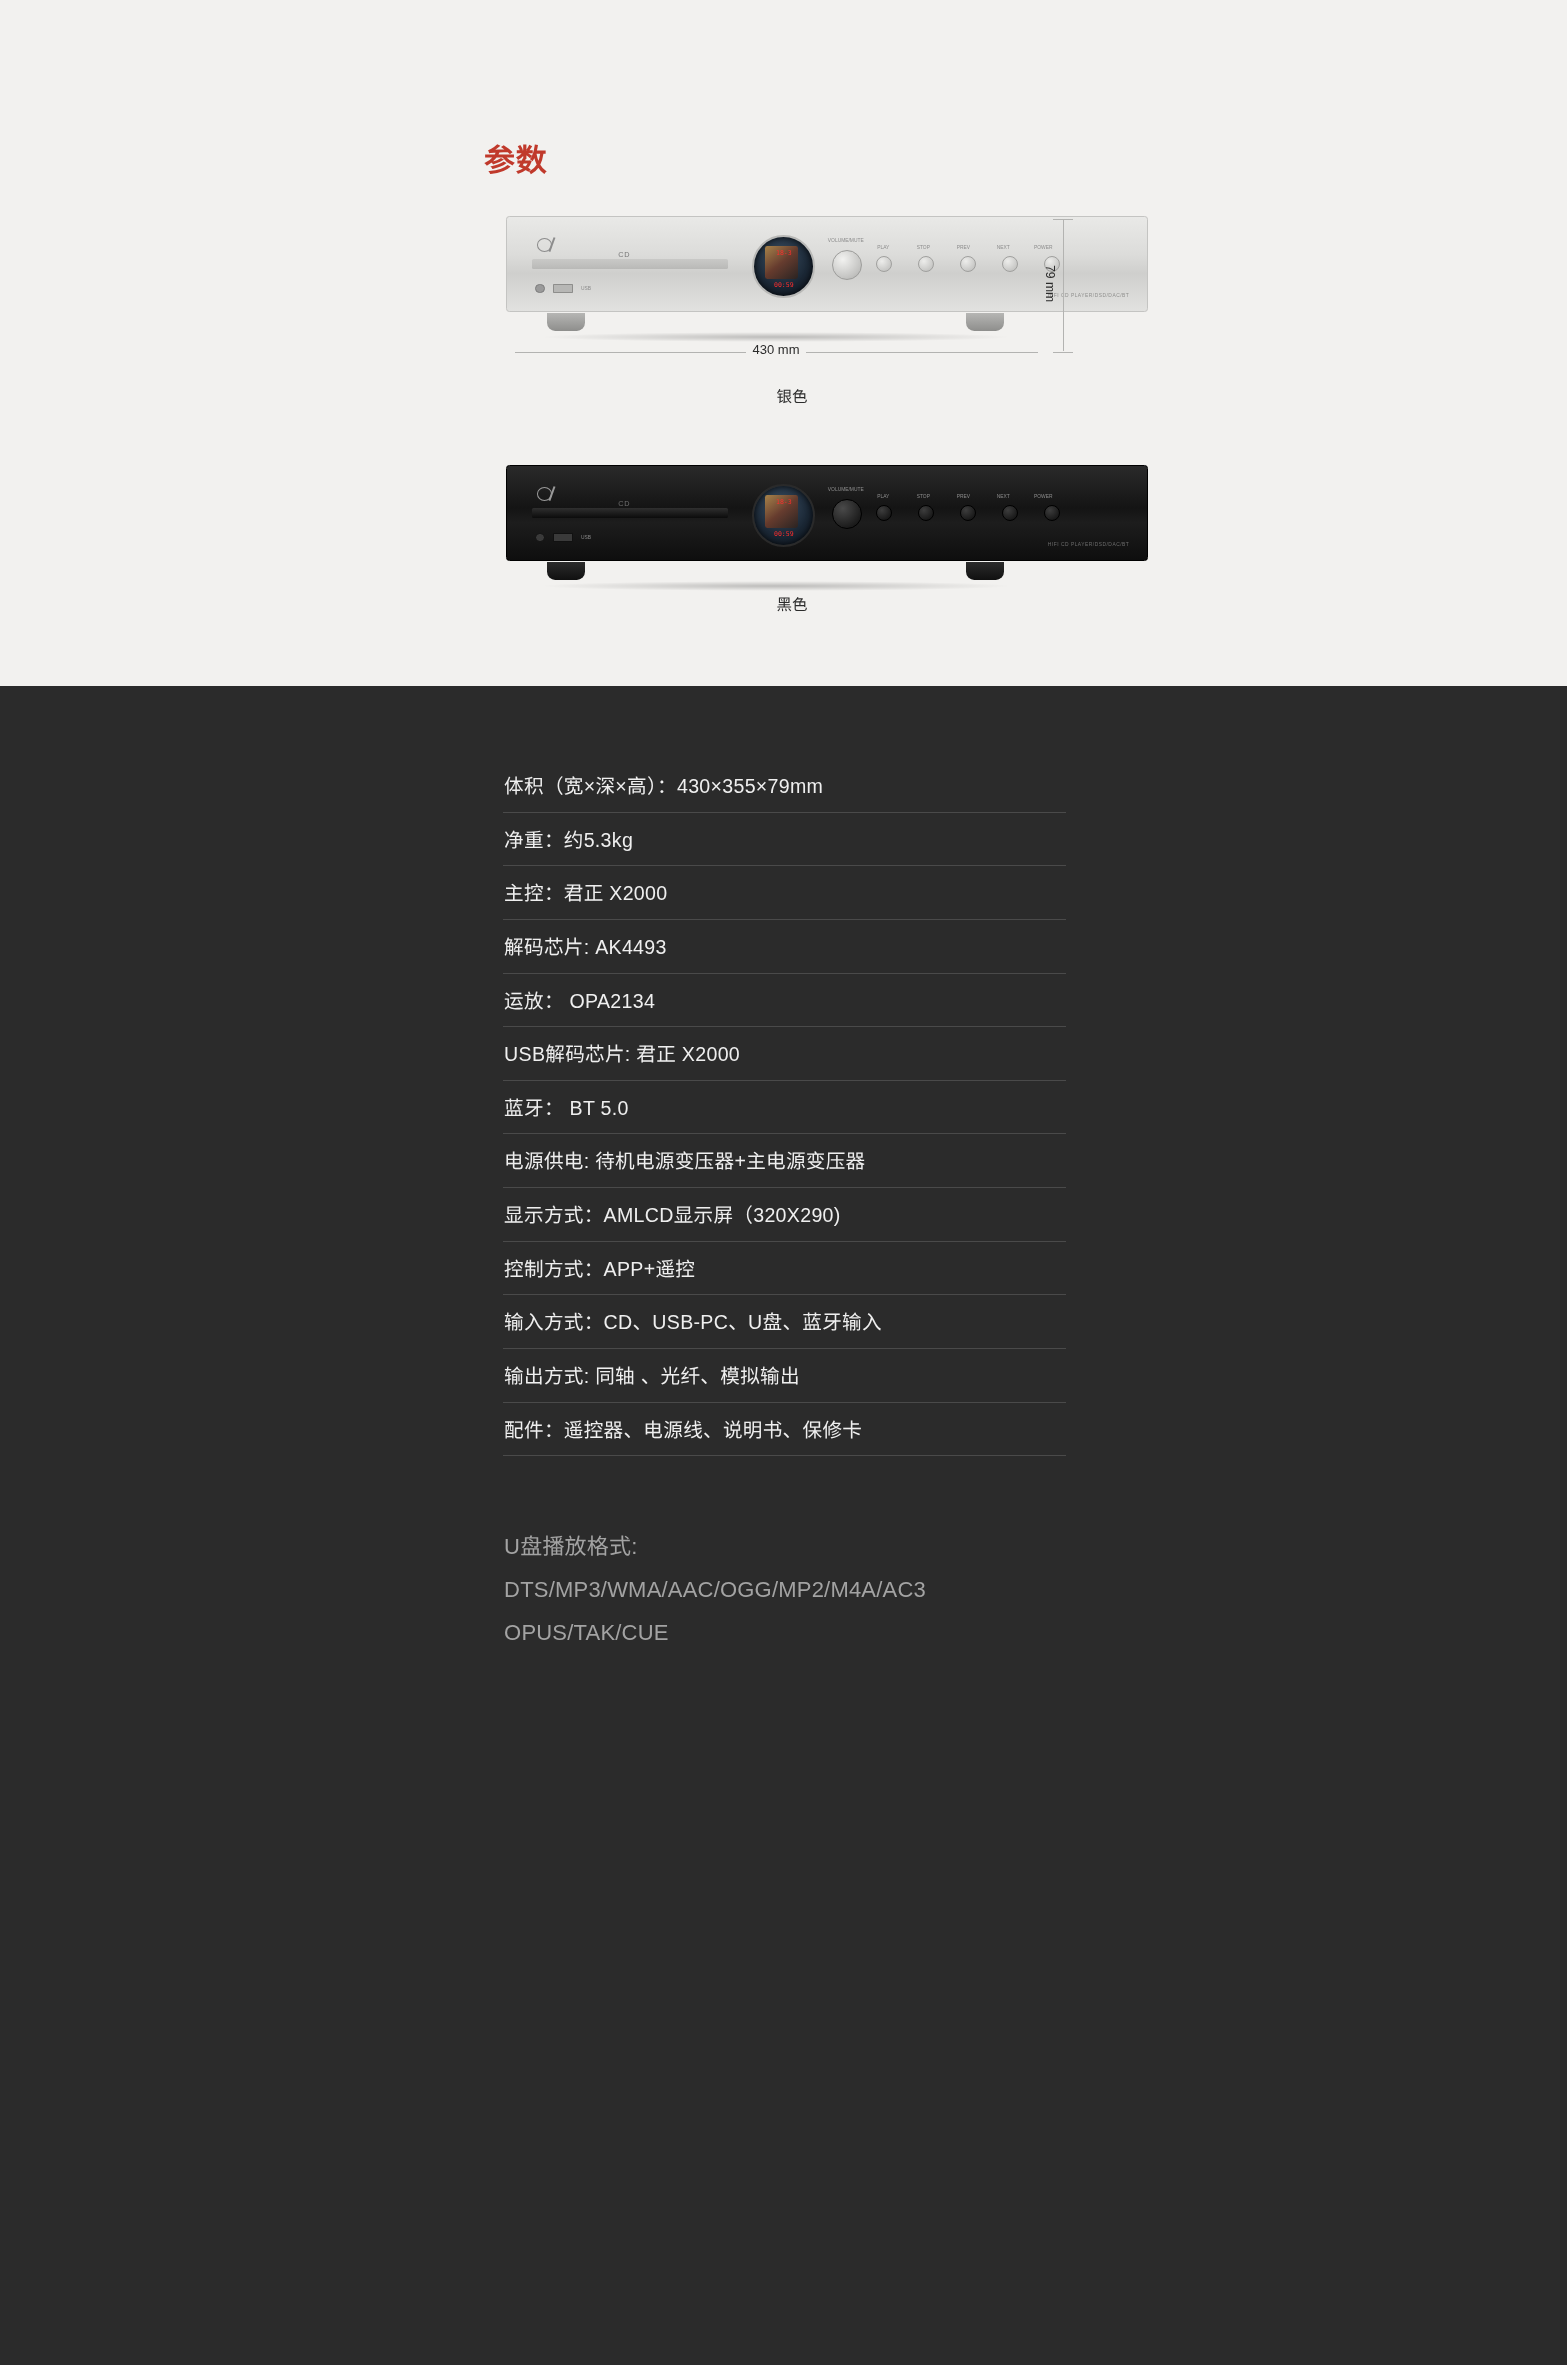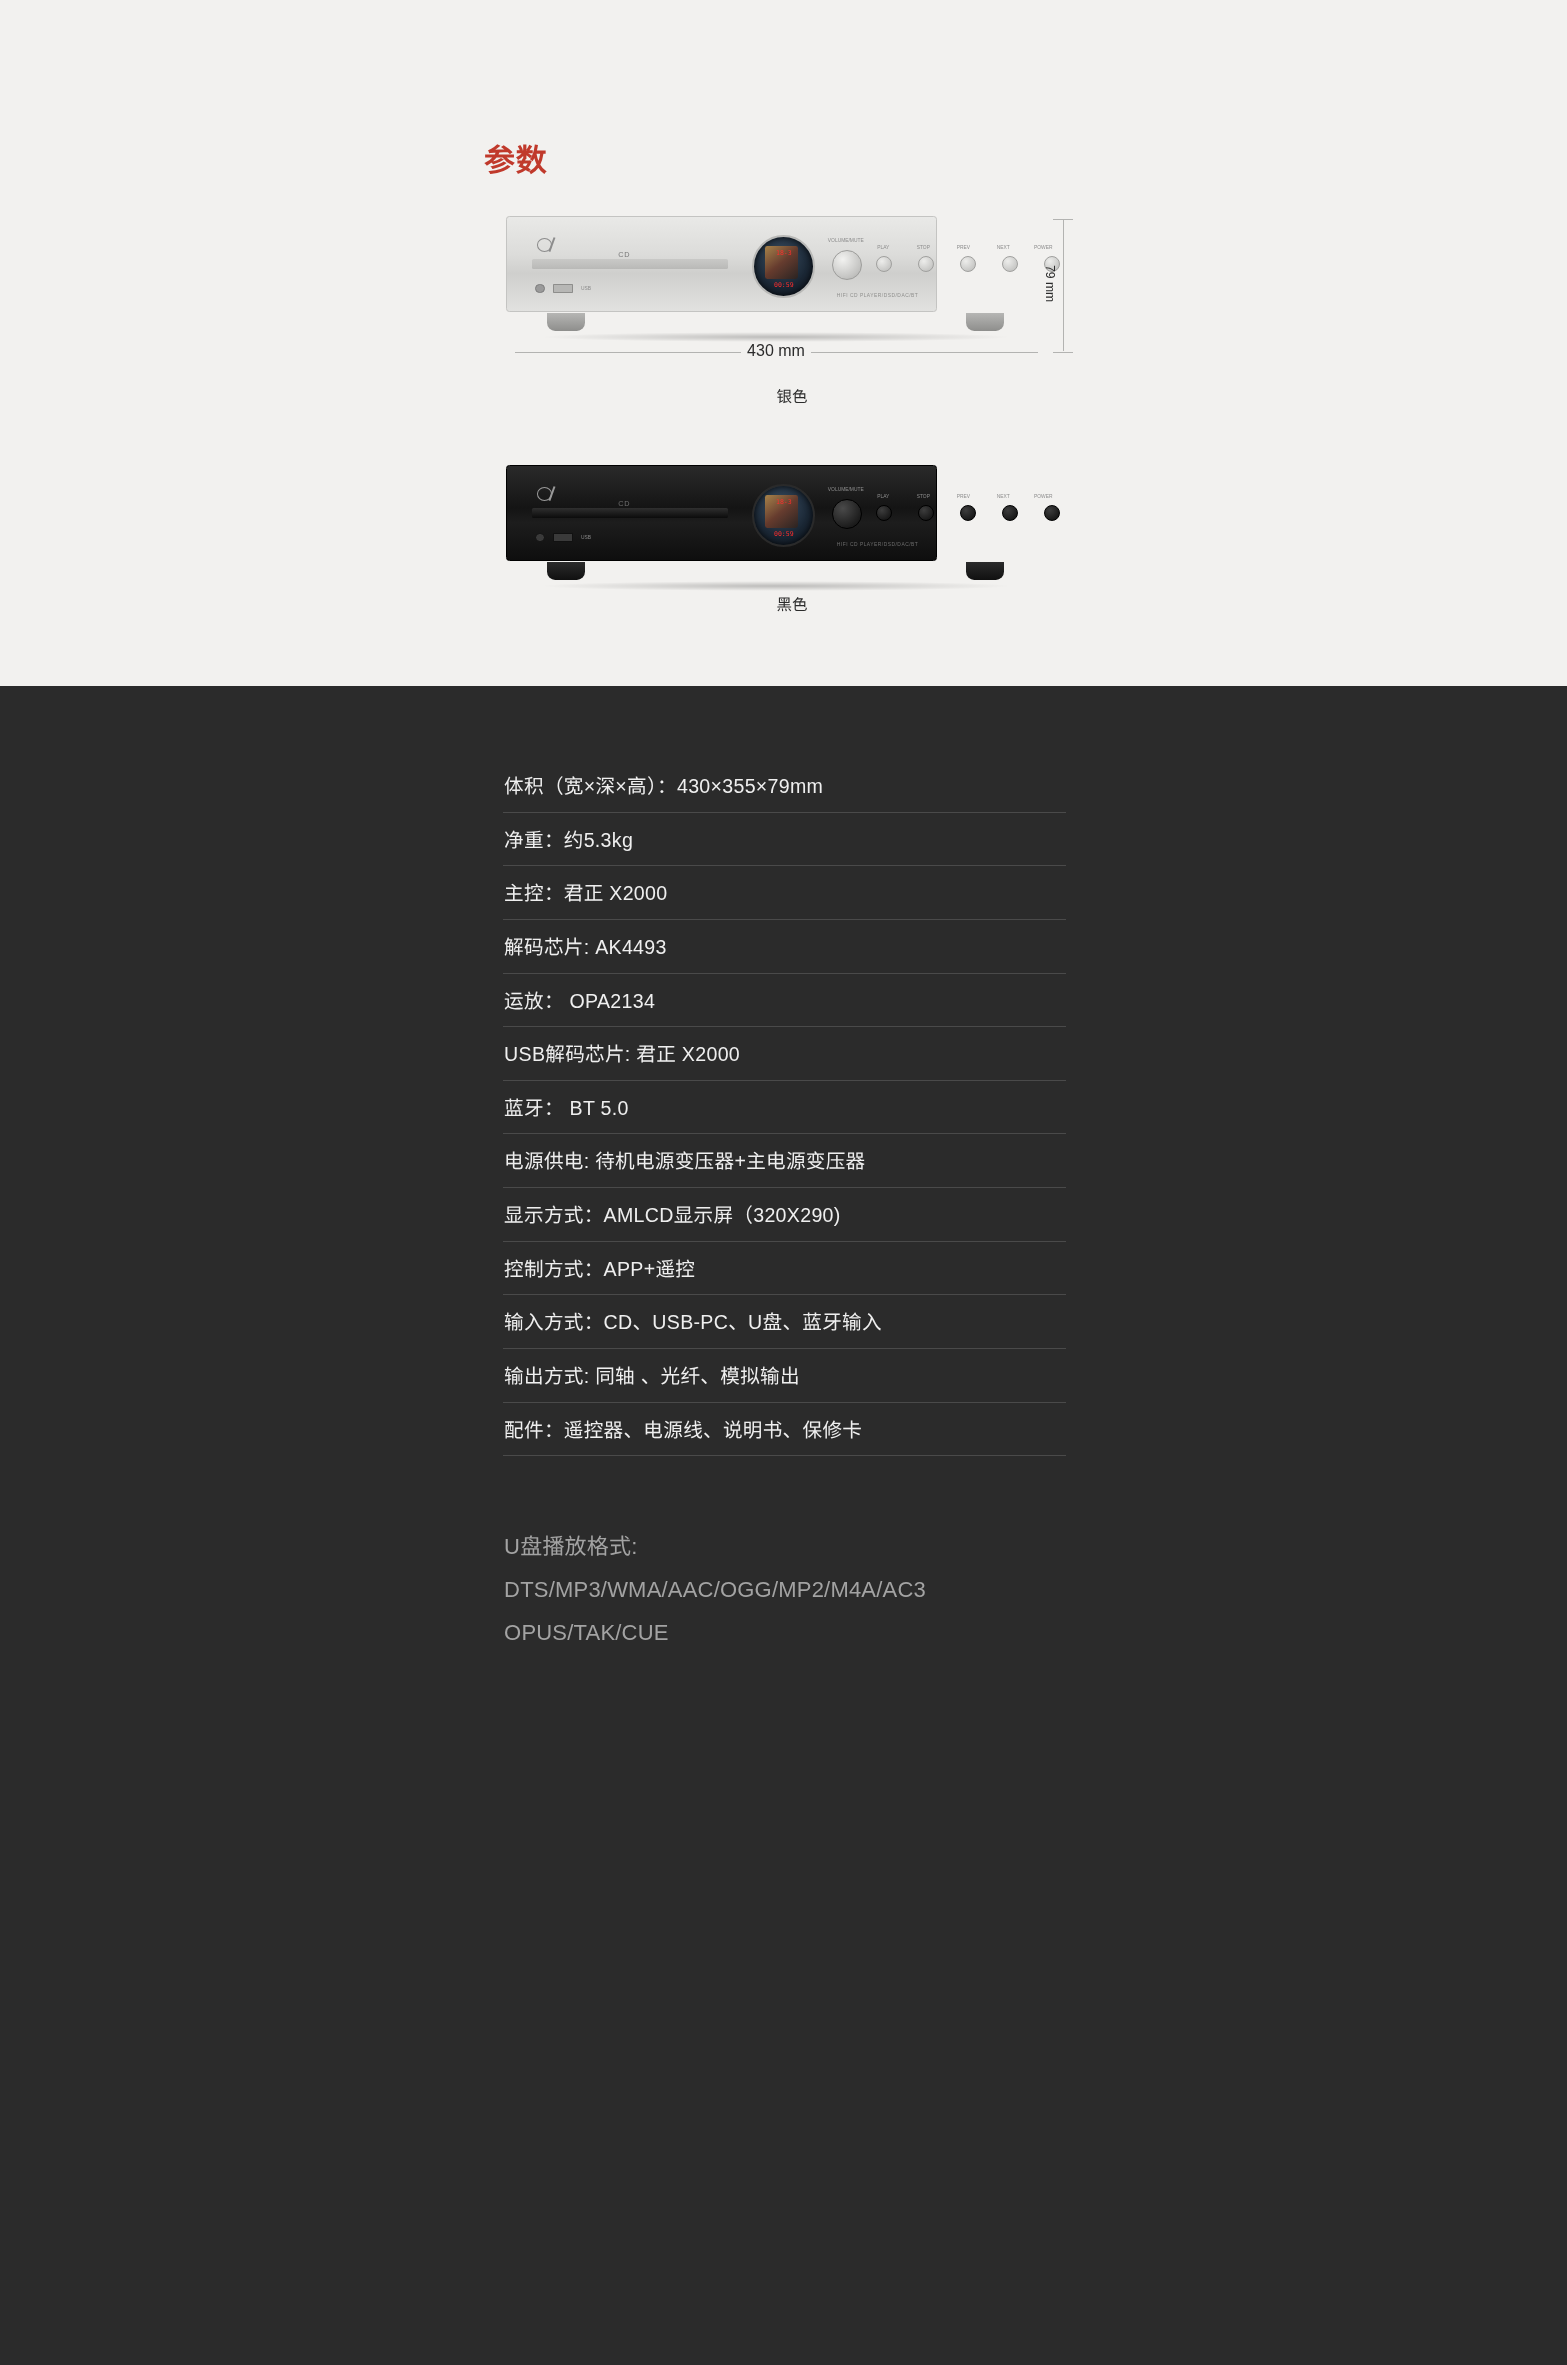--- a/index.html
+++ b/index.html
@@ -62,21 +62,21 @@
     left: 490px;
   }
   .cap-silver { top: 384px; }
   .cap-black  { top: 592px; }
 
   
   .device {
     position: absolute;
     left: 16.3px;
     top: 8.2px;
-    width: 431px;
+    width: 642px;
     height: 96px;
     border-radius: 3.3px;
     box-sizing: border-box;
   }
   .device.silver {
     background: linear-gradient(180deg,#e9e9e7 0%, #dcdcda 40%, #cfcfcd 60%, #e2e2e0 100%);
     border: 0.8px solid #c4c4c2;
   }
   .device.black {
     background: linear-gradient(180deg,#2a2a2a 0%, #141414 45%, #1d1d1d 60%, #0e0e0e 100%);
@@ -288,21 +288,21 @@
     top: 144px;
     width: 523px;
     height: 0.8px;
     background: #b3b3b1;
   }
   .dim-width-text {
     position: absolute;
     left: 0; top: 134px;
     width: 572px;
     text-align: center;
-    font-size: 16px;
+    font-size: 13px;
     color: #2b2b2b;
     background: transparent;
   }
   .dim-width-text span {
     background: #f2f1ef;
     padding: 0 6.5px;
   }
   .dim-height-line {
     position: absolute;
     left: 573px;

